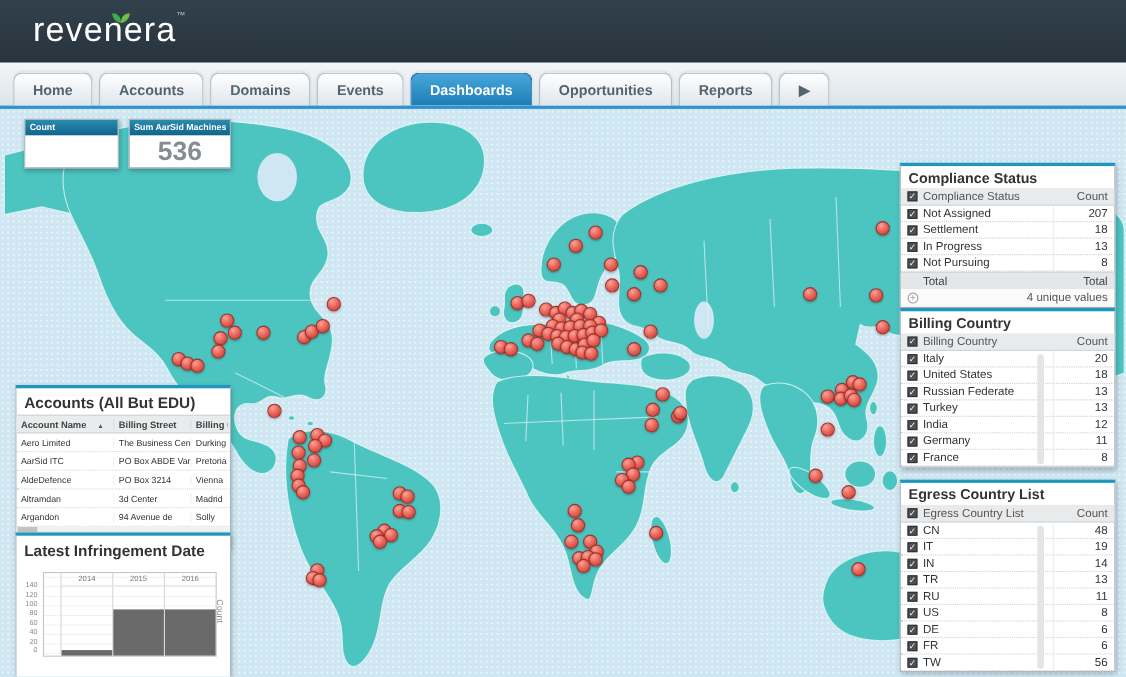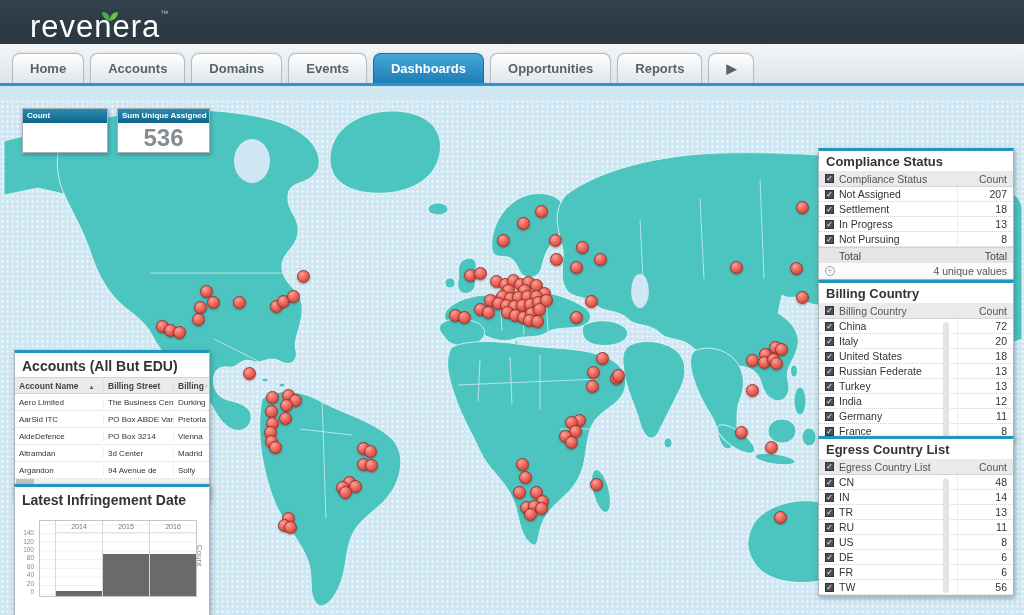--- a/index.html
+++ b/index.html
@@ -8,21 +8,21 @@
 
   
   .appbar { position:absolute; top:0; left:0; width:1024px; height:57px;
     background:linear-gradient(#33414c,#27343e); z-index:30; }
   .logo { position:absolute; left:30px; top:9px; color:#fff; font-size:31px;
     letter-spacing:1px; font-weight:normal; }
   .logo .tm { font-size:8px; vertical-align:top; color:#b9c3ca; }
   .leaf { position:absolute; left:71px; top:2px; width:18px; height:11px; }
 
   
-  .tabbar { position:absolute; top:44px; left:0; width:1024px; height:42px;
+  .tabbar { position:absolute; top:57px; left:0; width:1024px; height:42px;
     background:linear-gradient(#f3f6f8,#dde4e9); border-bottom:3px solid #2f93cd;
     display:flex; align-items:flex-end; padding-left:12px; z-index:30; }
   .tab { height:30px; line-height:30px; padding:0 17px; margin-right:6px;
     background:linear-gradient(#ffffff,#dfe5ea); border:1px solid #b3bdc5; border-bottom:none;
     border-radius:8px 8px 0 0; font-size:13px; color:#54646f; font-weight:bold;
     cursor:pointer; box-shadow:0 -1px 2px rgba(0,0,0,.07); white-space:nowrap; }
   .tab.active { background:linear-gradient(#46a6d9,#1f7db6); color:#fff; border-color:#1a6ea3; }
 
   
   .map { position:absolute; top:99px; left:0; width:1024px; height:516px;
@@ -366,21 +366,21 @@
     <div class="pin" style="left: 797px; top: 269px;"></div>
     <div class="pin" style="left: 803px; top: 298px;"></div>
     <div class="pin" style="left: 619px; top: 376px;"></div>
     <div class="pin" style="left: 781px; top: 518px;"></div>
   </div>
 
 <div class="metric" style="left:22px; top:108px; width:86px; height:45px;">
   <div class="metric-head">Count</div>
 </div>
 <div class="metric" style="left:117px; top:108px; width:93px; height:45px;">
-  <div class="metric-head">Sum Unique Assigned</div>
+  <div class="metric-head">Sum AarSid Machines</div>
   <div class="metric-val">536</div>
 </div>
 
 <div class="panel" style="left:818px; top:148px; width:196px;">
   <div class="panel-title">Compliance Status</div>
   <div class="lrow head">
     <span class="cb"></span>
     <span class="lbl">Compliance Status</span>
     <span class="cnt">Count</span>
   </div>
@@ -422,25 +422,20 @@
 
 <div class="panel" style="left:818px; top:280px; width:196px;">
   <div class="panel-title">Billing Country</div>
   <div class="lrow head">
     <span class="cb"></span>
     <span class="lbl">Billing Country</span>
     <span class="cnt">Count</span>
   </div>
   <div>
 
-      <div class="lrow">
-        <span class="cb"></span>
-        <span class="lbl">China</span>
-        <span class="cnt">72</span>
-      </div>
 
       <div class="lrow">
         <span class="cb"></span>
         <span class="lbl">Italy</span>
         <span class="cnt">20</span>
       </div>
 
       <div class="lrow">
         <span class="cb"></span>
         <span class="lbl">United States</span>
@@ -488,20 +483,25 @@
     <span class="cnt">Count</span>
   </div>
   <div>
 
       <div class="lrow">
         <span class="cb"></span>
         <span class="lbl">CN</span>
         <span class="cnt">48</span>
       </div>
 
+      <div class="lrow">
+        <span class="cb"></span>
+        <span class="lbl">IT</span>
+        <span class="cnt">19</span>
+      </div>
 
       <div class="lrow">
         <span class="cb"></span>
         <span class="lbl">IN</span>
         <span class="cnt">14</span>
       </div>
 
       <div class="lrow">
         <span class="cb"></span>
         <span class="lbl">TR</span>

